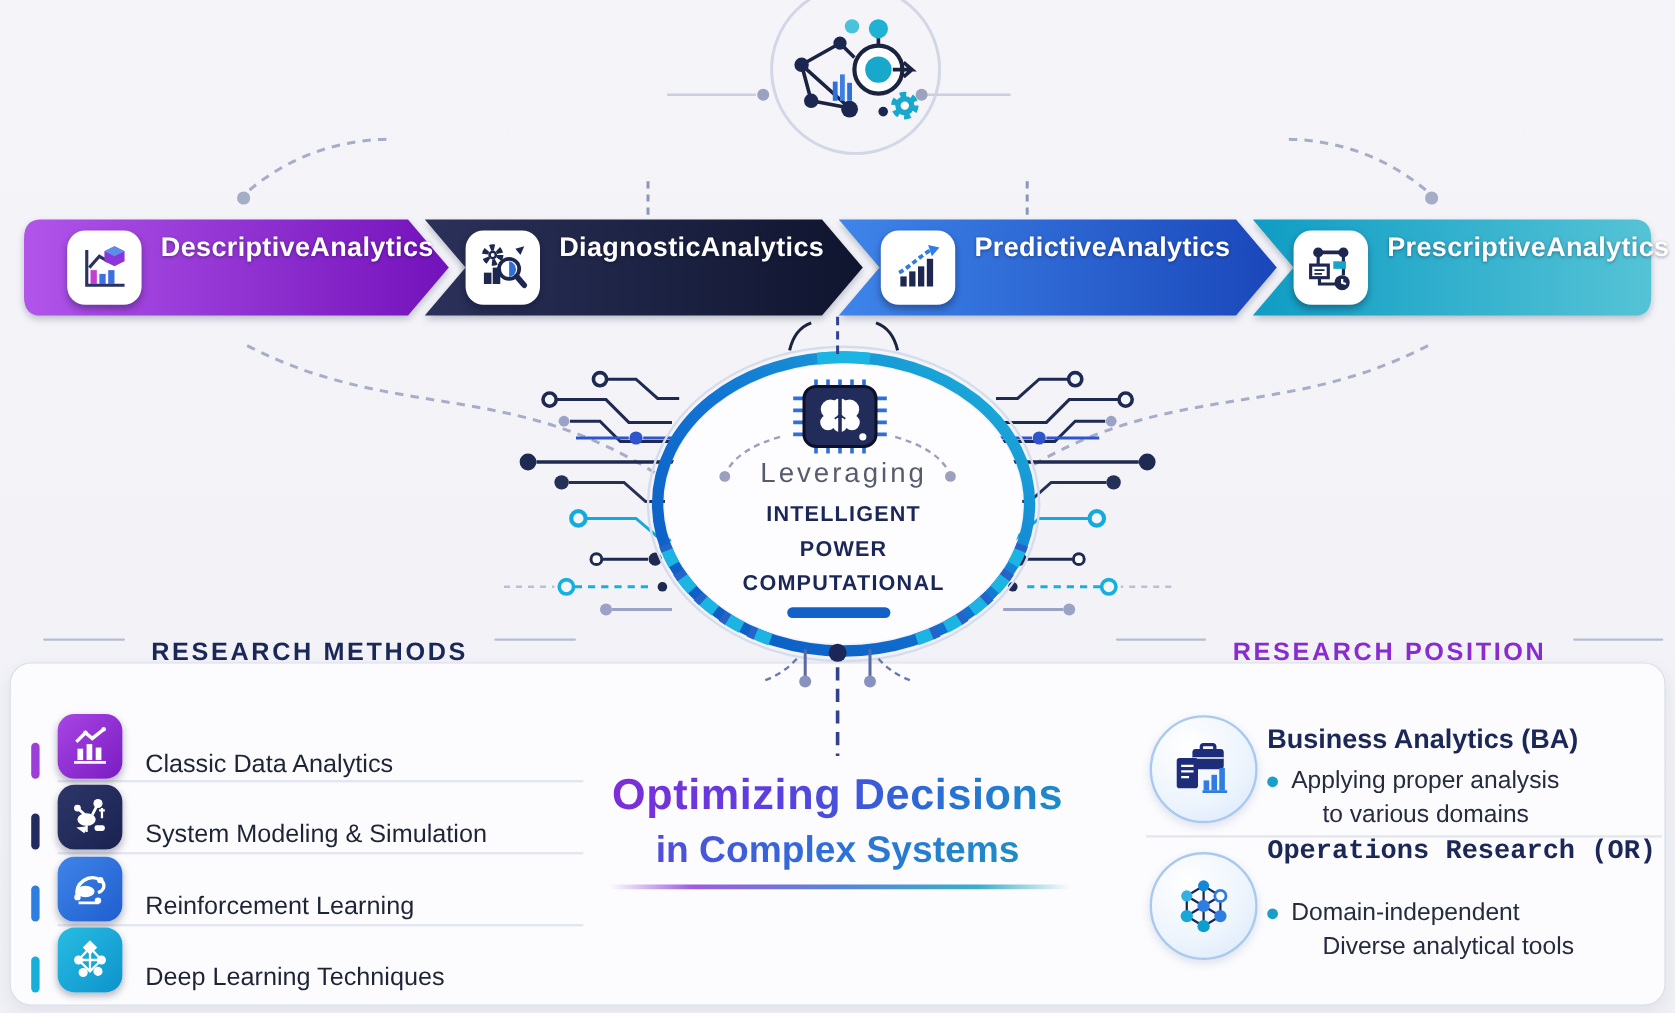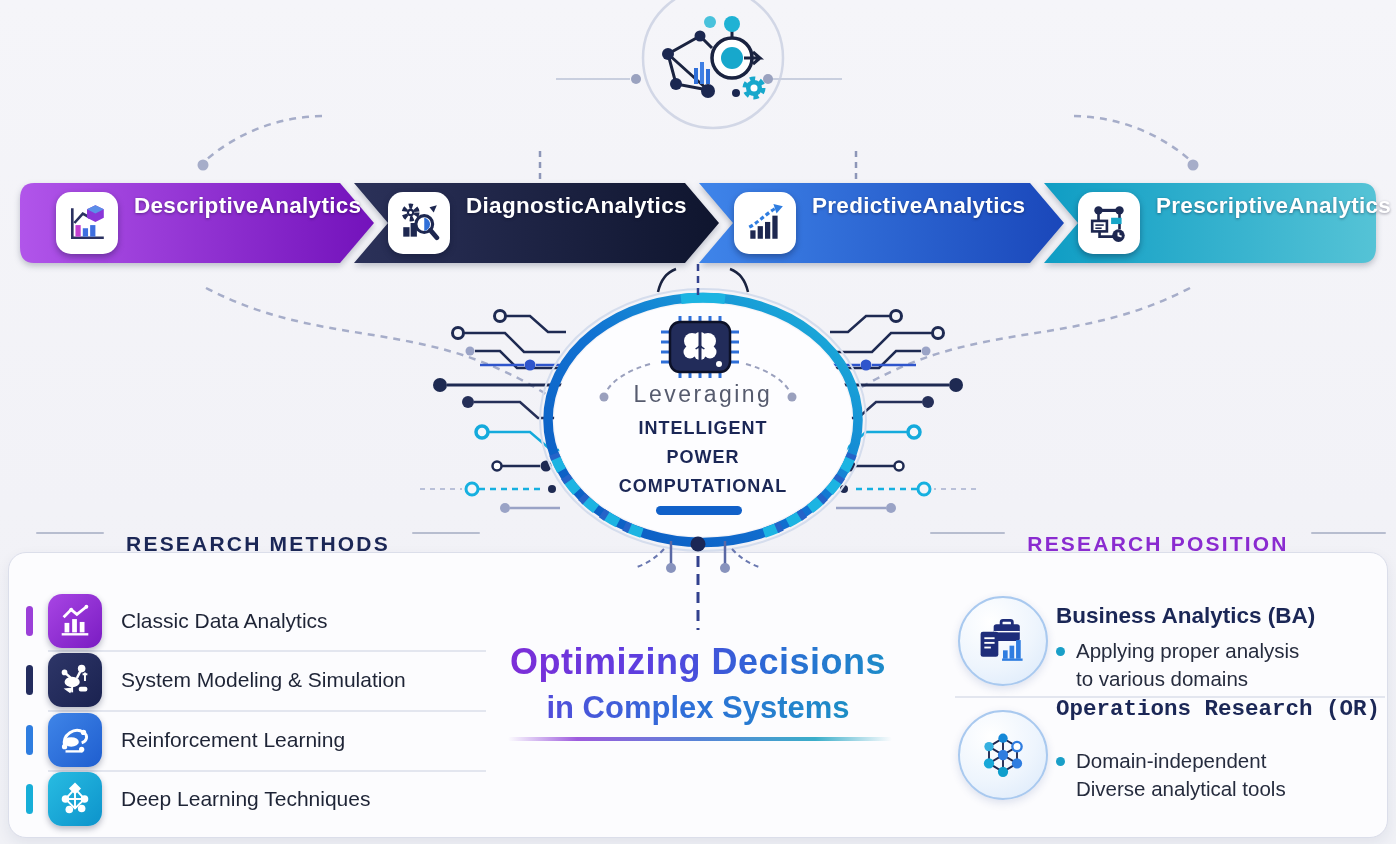--- a/index.html
+++ b/index.html
@@ -33,21 +33,21 @@
   
   .bpanel{left:8px;top:552px;width:1378px;height:284px;border-radius:18px;
           background:#fcfcfe;border:1.5px solid #dbdeea;
           box-shadow:0 5px 14px rgba(30,40,80,.07);}
   .sect-title-row{top:532px;height:26px;display:flex;align-items:flex-start;gap:22px;}
   .sect-line{flex:1;height:2px;background:#b7bdcf;border-radius:2px;}
   .sect-title{font-size:21px;font-weight:bold;letter-spacing:2.2px;white-space:nowrap;}
   .sect-title.navy{color:#1b2756;}
   .sect-title.purple{color:#8a2bd0;}
   
-  .mrow{left:26px;width:470px;height:56px;display:flex;align-items:center;}
+  .mrow{left:26px;width:470px;height:56px;display:flex;align-items:flex-end;}
   .maccent{width:7px;height:30px;border-radius:4px;margin-right:15px;}
   .mtile{width:54px;height:54px;border-radius:14px;display:flex;align-items:center;justify-content:center;
          box-shadow:0 3px 6px rgba(20,25,60,.3);}
   .mlabel{margin-left:19px;font-size:21px;color:#1e2436;}
   .msep{left:48px;width:438px;height:1.5px;background:#e3e6ef;}
   .a-purple{background:#9b3fd8;} .a-navy{background:#232c5e;}
   .a-blue{background:#2e7de0;} .a-cyan{background:#17aed8;}
   .g-purple{background:linear-gradient(135deg,#a845e4,#7a1cc2);}
   .g-navy{background:linear-gradient(135deg,#2e3668,#1a2250);}
   .g-blue{background:linear-gradient(135deg,#3f85e8,#1f5ecf);}
@@ -63,21 +63,21 @@
   .tag-underline{left:508px;top:737px;width:384px;height:4px;border-radius:3px;opacity:.85;
         background:linear-gradient(90deg,rgba(141,63,216,0),#8d3fd8 18%,#3a6fd0 50%,#18a0c0 80%,rgba(24,160,192,0));}
   
   .picon{width:86px;height:86px;border-radius:50%;
          background:radial-gradient(circle at 35% 28%,#ffffff 0%,#eef5fd 55%,#d9e8fa 100%);
          border:2px solid #a9c9ef;box-shadow:0 3px 8px rgba(40,70,140,.15);
          display:flex;align-items:center;justify-content:center;}
   .ptitle{font-size:22.5px;font-weight:bold;color:#1b2756;}
   .pbullet{display:flex;align-items:center;gap:11px;font-size:20.5px;color:#262c3e;}
   .pdot{width:9px;height:9px;border-radius:50%;background:#1a9fc8;flex:none;}
-  .pcont{font-size:20.5px;color:#262c3e;}
+  .pcont{font-size:20.5px;color:#262c3e;margin-left:26px;}
   .psep{left:955px;width:430px;height:1.5px;background:#e3e6ef;}
 </style>
 </head>
 <body>
 
 <div class="stage">
 
   <div id="panel-layer">
     <div class="abs bpanel"></div>
   </div>

